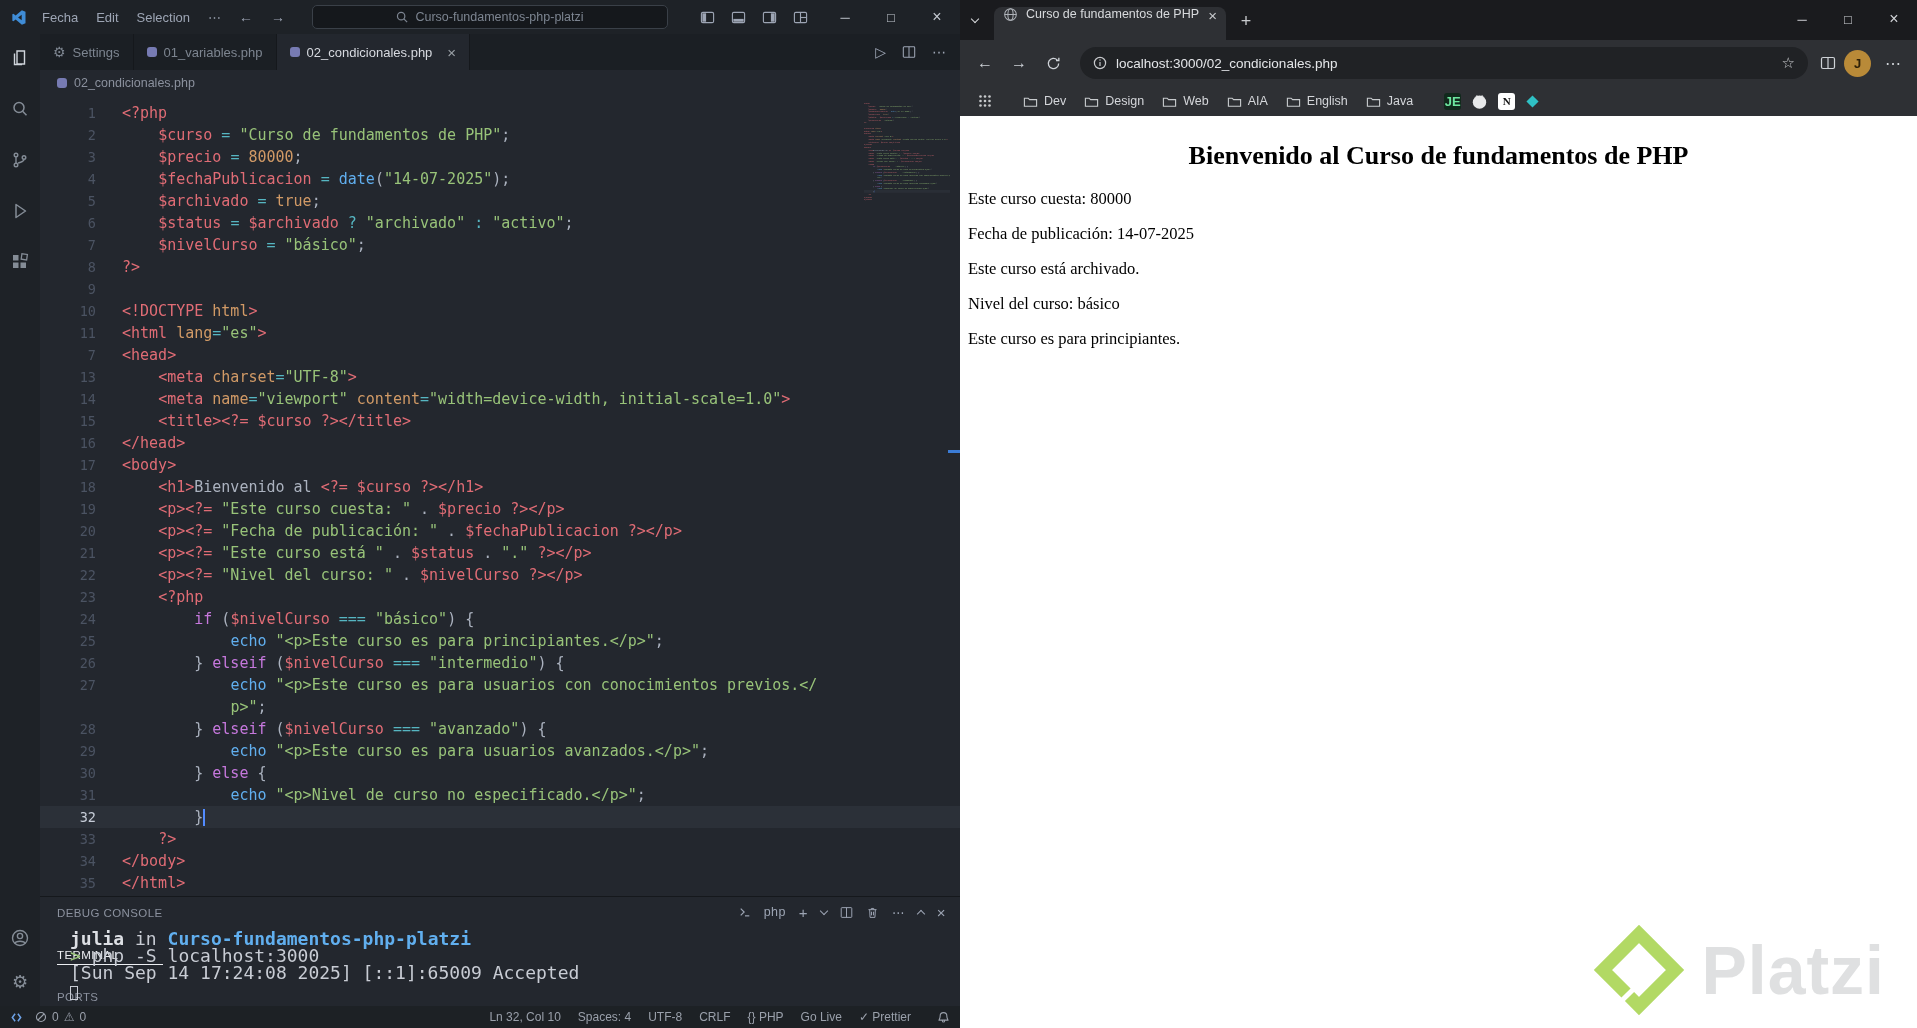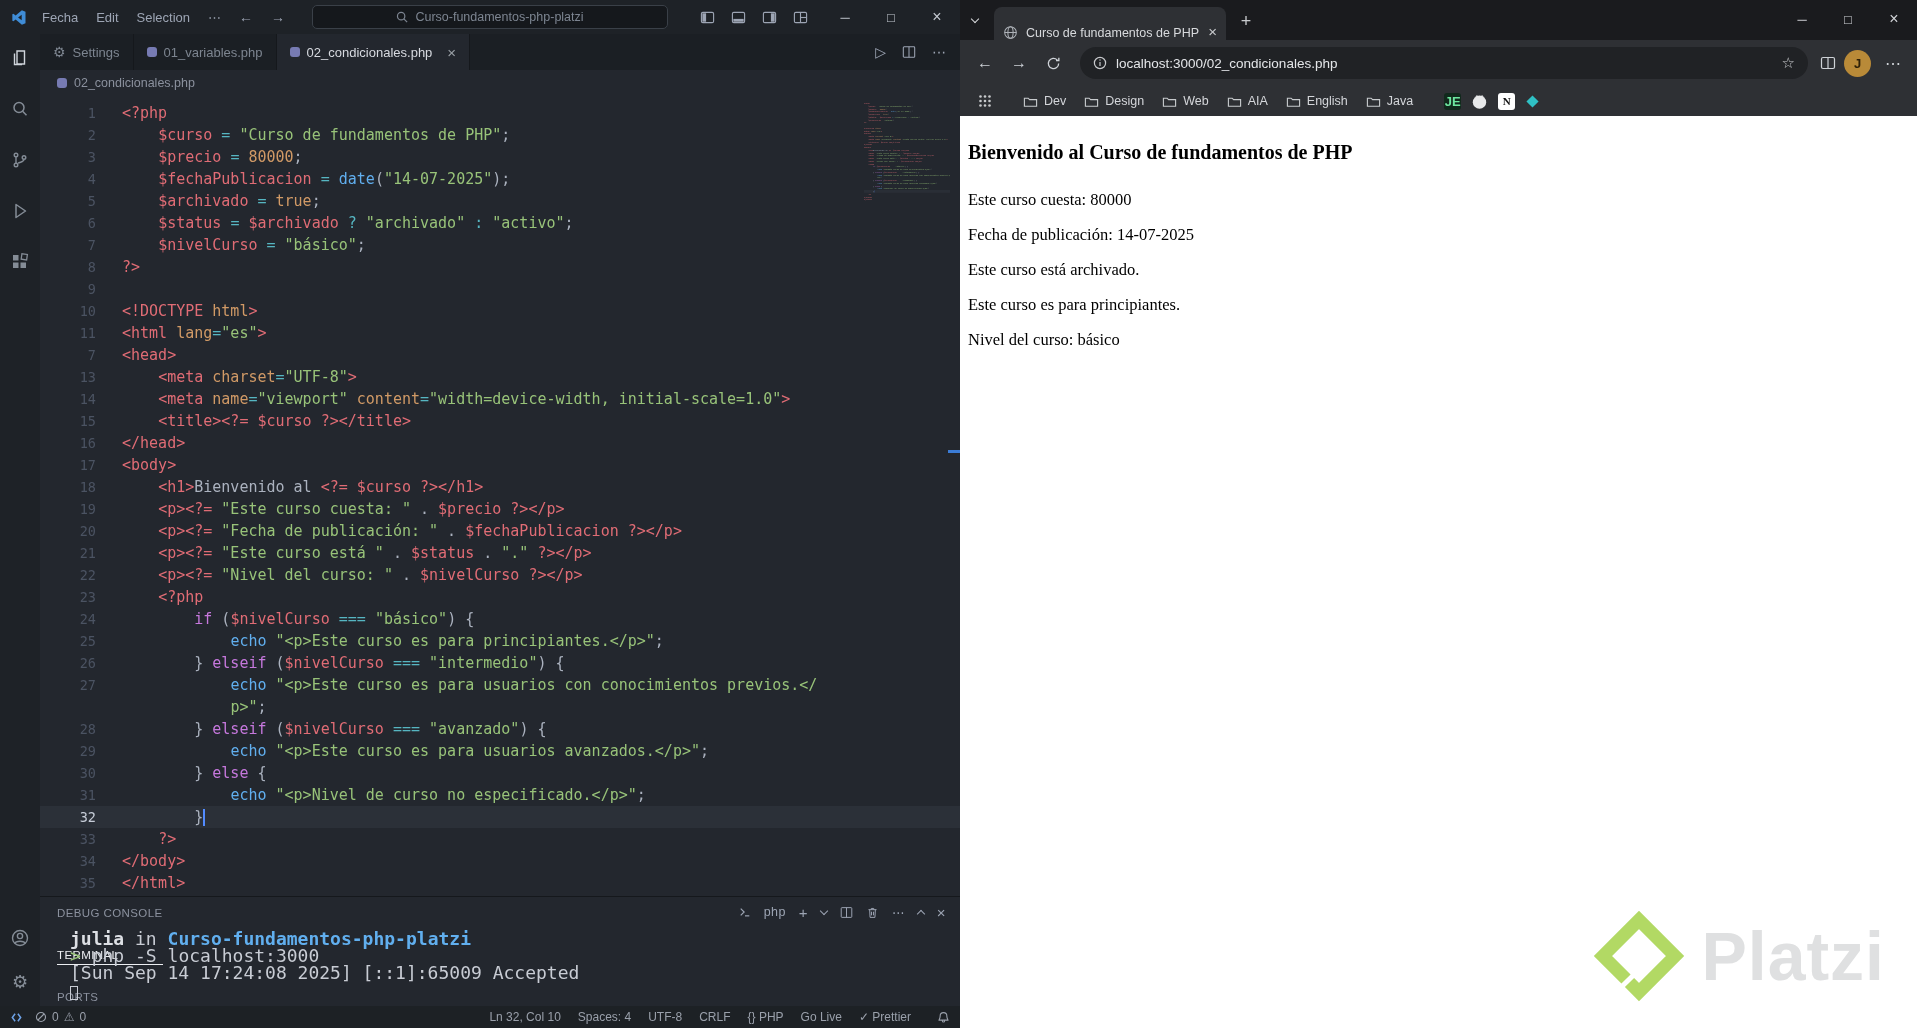--- a/index.html
+++ b/index.html
@@ -84,21 +84,21 @@
   .sb-right { margin-left:auto; display:flex; gap:17px; align-items:center; }
   .warn-glyph { font-size:12px; }
 
   
   .browser { position:absolute; left:960px; top:0; width:957px; height:1028px; background:#fff;
     display:flex; flex-direction:column; }
   .b-tabstrip { height:40px; flex:none; background:#1a1b1e; display:flex; align-items:flex-end;
     color:#d8dadd; }
   .tabsearch { width:30px; height:40px; display:flex; align-items:center; justify-content:center; }
   .b-tab { height:33px; width:232px; background:#2e3034; border-radius:8px 8px 0 0;
-    display:flex; align-items:flex-end; gap:8px; padding:0 9px; font-size:12.5px; margin-left:4px; }
+    display:flex; align-items:flex-start; gap:8px; padding:0 9px; font-size:12.5px; margin-left:4px; }
   .b-tab .title { flex:1; white-space:nowrap; overflow:hidden; }
   .b-tab .tclose { font-size:15px; color:#c8cacd; }
   .b-newtab { width:28px; height:28px; margin:0 0 5px 6px; display:flex; align-items:center;
     justify-content:center; font-size:18px; color:#c8cacd; }
   .b-win { margin-left:auto; display:flex; align-self:flex-start; }
   .b-wc { width:46px; height:38px; display:flex; align-items:center; justify-content:center;
     font-size:13px; color:#d0d2d6; }
   .b-navbar { height:46px; flex:none; background:#2e3034; display:flex; align-items:center;
     padding:0 10px; gap:4px; color:#cfd3d8; }
   .nav-btn { width:30px; height:30px; display:flex; align-items:center; justify-content:center;
@@ -117,23 +117,23 @@
   .bm-folder { display:flex; align-items:center; gap:6px; padding:3px 9px; border-radius:4px;
     white-space:nowrap; }
   .bm-icons { display:flex; align-items:center; gap:10px; margin-left:8px; }
   .bm-badge { width:17px; height:17px; border-radius:3px; display:flex; align-items:center;
     justify-content:center; font-size:13px; font-weight:bold; }
   .bm-badge.je { background:#11291c; color:#6ee7a0; }
   .bm-badge.notion { background:#fff; color:#111; font-family:"Liberation Serif",serif;
     font-size:11px; }
   .b-content { flex:1; position:relative; background:#fff; overflow:hidden; color:#000;
     font-family:"Liberation Serif",serif; padding:0 8px; }
-  .b-content h1 { font-size:20px; font-weight:bold; margin:25px 0 27px; }
+  .b-content h1 { font-size:26px; font-weight:bold; margin:25px 0 19px;text-align:center; }
   .b-content p { font-size:16.5px; margin:0 0 16px; line-height:1.15; }
-  .watermark { position:absolute; right:32px; bottom:26px; display:flex; align-items:center;
+  .watermark { position:absolute; right:32px; bottom:12px; display:flex; align-items:center;
     gap:16px; }
   .wm-text { font-size:68px; font-weight:bold; color:#dfe0e1; letter-spacing:1px;
     font-family:"Liberation Sans",sans-serif; }
   svg { display:block; }
 </style>
 </head>
 <body>
 
 <div class="screen">
 
@@ -541,22 +541,22 @@
         </span>
       </div>
     </div>
 
     <div class="b-content">
       <h1>Bienvenido al Curso de fundamentos de PHP</h1>
       <div id="page-paragraphs">
           <p>Este curso cuesta: 80000</p>
           <p>Fecha de publicación: 14-07-2025</p>
           <p>Este curso está archivado.</p>
+          <p>Nivel del curso: básico</p>
           <p>Este curso es para principiantes.</p>
-          <p>Nivel del curso: básico</p>
         </div>
       <div class="watermark">
         <svg width="92" height="92" viewBox="0 0 92 92">
             <path d="M33 69 10 46 46 10 82 46 46 82 36.5 72.5" fill="none" stroke="#b2d964" stroke-width="13"></path>
           </svg>
         <span class="wm-text">Platzi</span>
       </div>
     </div>
   </div>
 </div>

